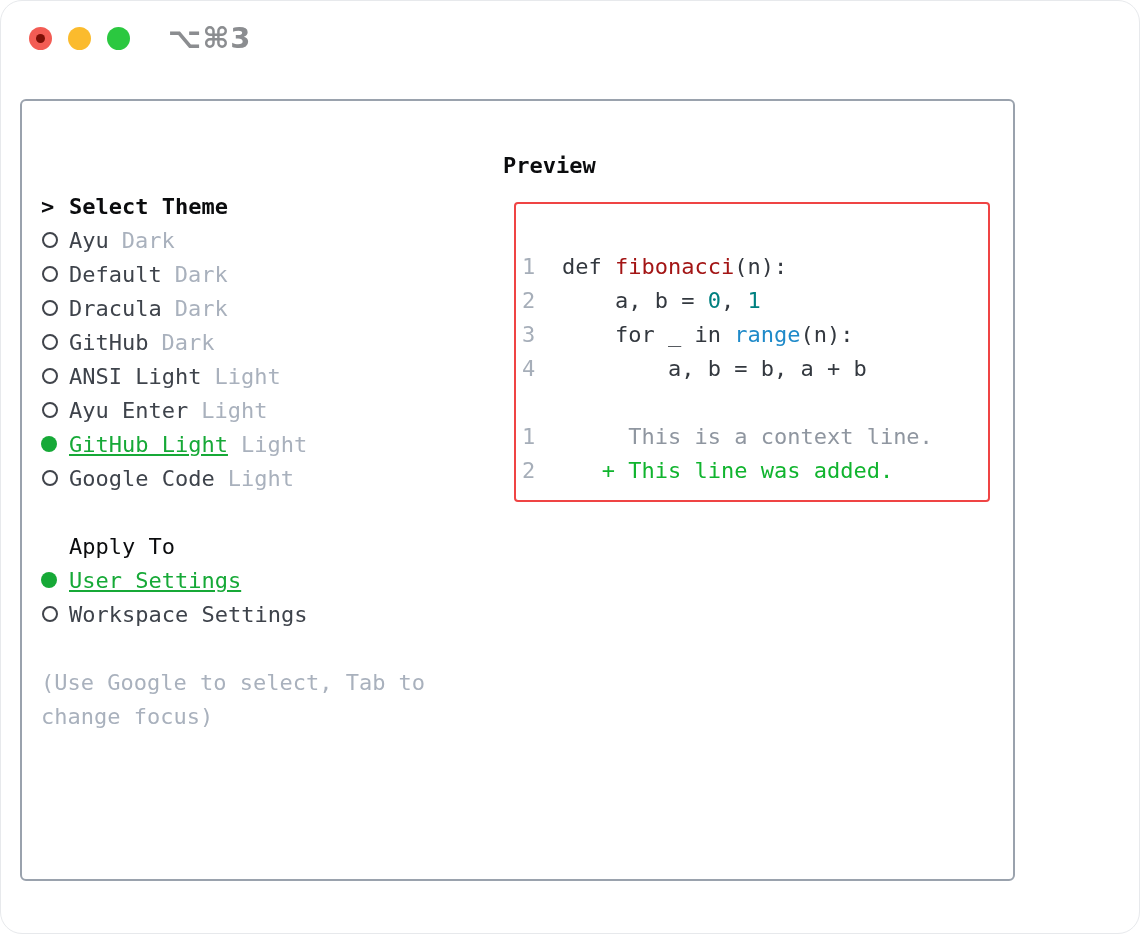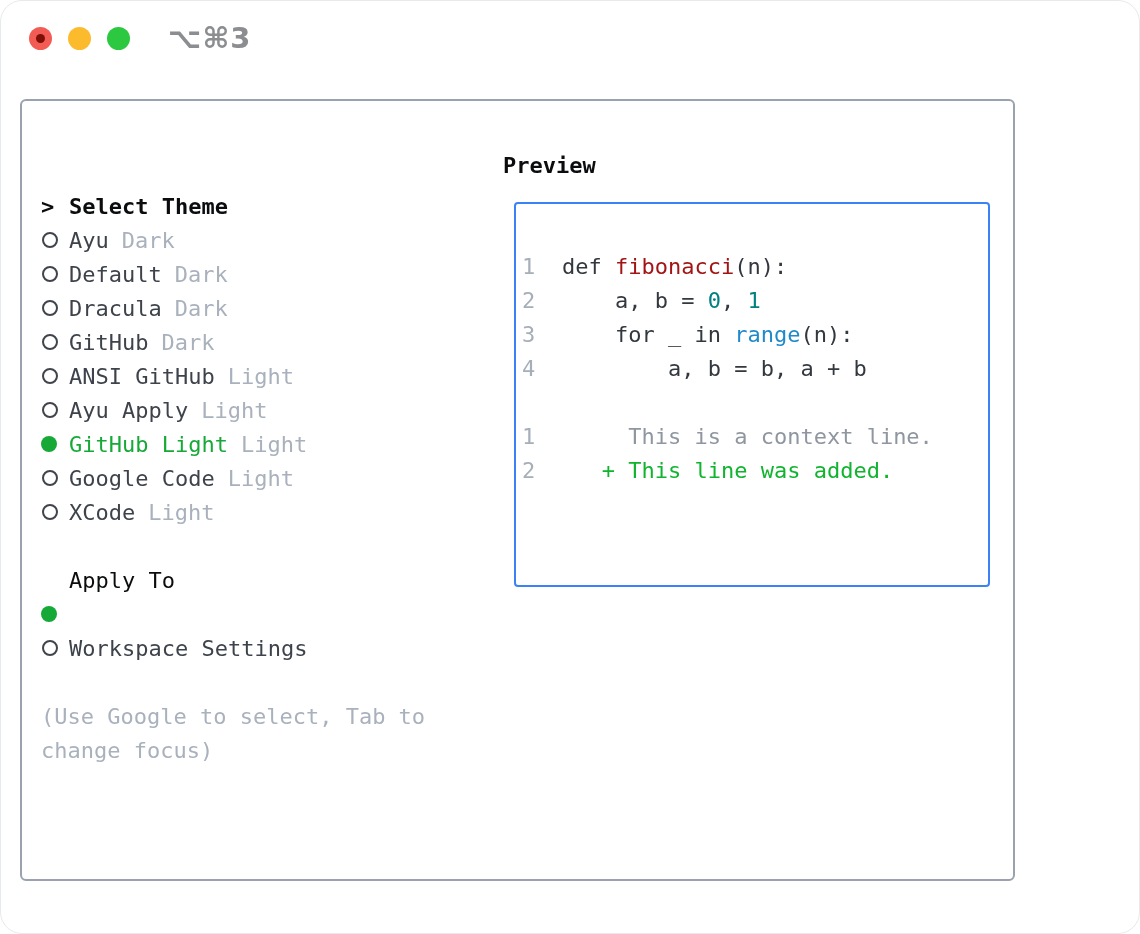--- a/index.html
+++ b/index.html
@@ -51,30 +51,30 @@
     display: inline-block; width: 12px; height: 12px; margin-left: 1px;
     border: 2px solid #40444b; border-radius: 50%; box-sizing: content-box;
   }
   .dot-filled {
     display: inline-block; width: 16px; height: 16px;
     border-radius: 50%; background: var(--accent-green);
   }
   .list-header { font-weight: 700; color: #0b0c0e; }
   .t-name { color: #3e434b; }
   .t-variant { color: var(--muted); margin-left: 13px; }
-  .row.selected .t-name { color: var(--accent-green); }
+  .row.selected .t-name { color: var(--accent-green); text-decoration: underline; }
   .apply-header { color: #0b0c0e; text-align: center; }
   .help { color: var(--muted); }
   
   .right-col { position: absolute; left: 481px; top: 48px; }
   .preview-title { font-weight: 700; color: #0b0c0e; }
   .preview-box {
     margin-left: 11px; margin-top: 19px;
-    width: 476px; height: 385px;
-    border: 2px solid #3b82f6; border-radius: 4px;
+    width: 476px; height: 300px;
+    border: 2px solid #ef4444; border-radius: 4px;
     box-sizing: border-box;
     padding: 46px 0 46px 6px;
     overflow: hidden;
   }
   .cl { line-height: 34px; font-size: 22px; white-space: pre; }
   .ln { display: inline-block; width: 40px; color: var(--ln-gray); }
   .c-plain   { color: #33383f; }
   .c-fn      { color: var(--syn-fn); }
   .c-num     { color: var(--syn-num); }
   .c-builtin { color: var(--syn-builtin); }
@@ -99,33 +99,32 @@
   <div class="panel">
 
     <div class="left-col">
       <div class="row"><span class="marker hdr-marker">&gt;</span><span class="list-header">Select Theme</span></div>
 
       <div id="theme-items">
           <div class="row"><span class="marker"><span class="dot-outline"></span></span><span class="t-name">Ayu</span><span class="t-variant">Dark</span></div>
           <div class="row"><span class="marker"><span class="dot-outline"></span></span><span class="t-name">Default</span><span class="t-variant">Dark</span></div>
           <div class="row"><span class="marker"><span class="dot-outline"></span></span><span class="t-name">Dracula</span><span class="t-variant">Dark</span></div>
           <div class="row"><span class="marker"><span class="dot-outline"></span></span><span class="t-name">GitHub</span><span class="t-variant">Dark</span></div>
-          <div class="row"><span class="marker"><span class="dot-outline"></span></span><span class="t-name">ANSI GitHub</span><span class="t-variant">Light</span></div>
-          <div class="row"><span class="marker"><span class="dot-outline"></span></span><span class="t-name">Ayu Apply</span><span class="t-variant">Light</span></div>
+          <div class="row"><span class="marker"><span class="dot-outline"></span></span><span class="t-name">ANSI Light</span><span class="t-variant">Light</span></div>
+          <div class="row"><span class="marker"><span class="dot-outline"></span></span><span class="t-name">Ayu Enter</span><span class="t-variant">Light</span></div>
           <div class="row selected"><span class="marker"><span class="dot-filled"></span></span><span class="t-name">GitHub Light</span><span class="t-variant">Light</span></div>
           <div class="row"><span class="marker"><span class="dot-outline"></span></span><span class="t-name">Google Code</span><span class="t-variant">Light</span></div>
-          <div class="row"><span class="marker"><span class="dot-outline"></span></span><span class="t-name">XCode</span><span class="t-variant">Light</span></div>
         </div>
 
       <div class="row">&nbsp;</div>
 
       <div class="row"><span class="marker"></span><span class="apply-header">Apply To</span></div>
 
       <div id="apply-options">
-          <div class="row selected"><span class="marker"><span class="dot-filled"></span></span></div>
+          <div class="row selected"><span class="marker"><span class="dot-filled"></span></span><span class="t-name">User Settings</span></div>
           <div class="row"><span class="marker"><span class="dot-outline"></span></span><span class="t-name">Workspace Settings</span></div>
         </div>
 
       <div class="row">&nbsp;</div>
 
       <div class="row help">(Use Google to select, Tab to</div>
       <div class="row help">change focus)</div>
     </div>
 
     <div class="right-col">

